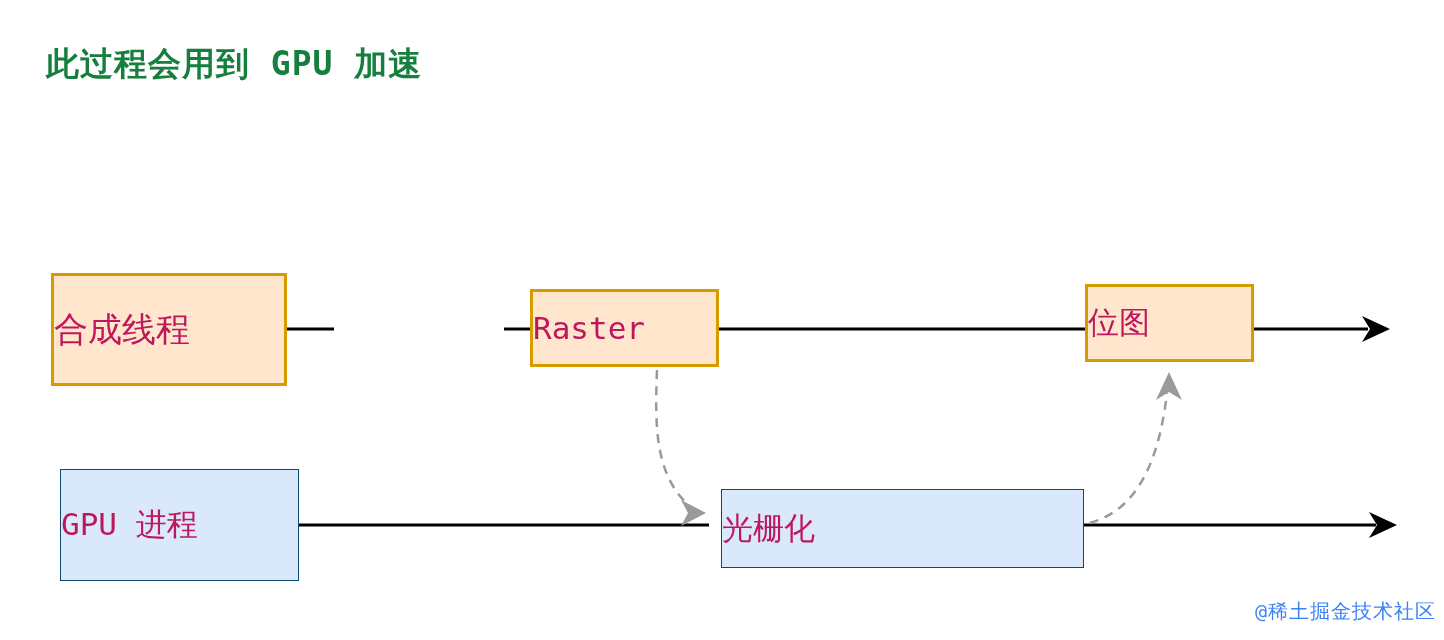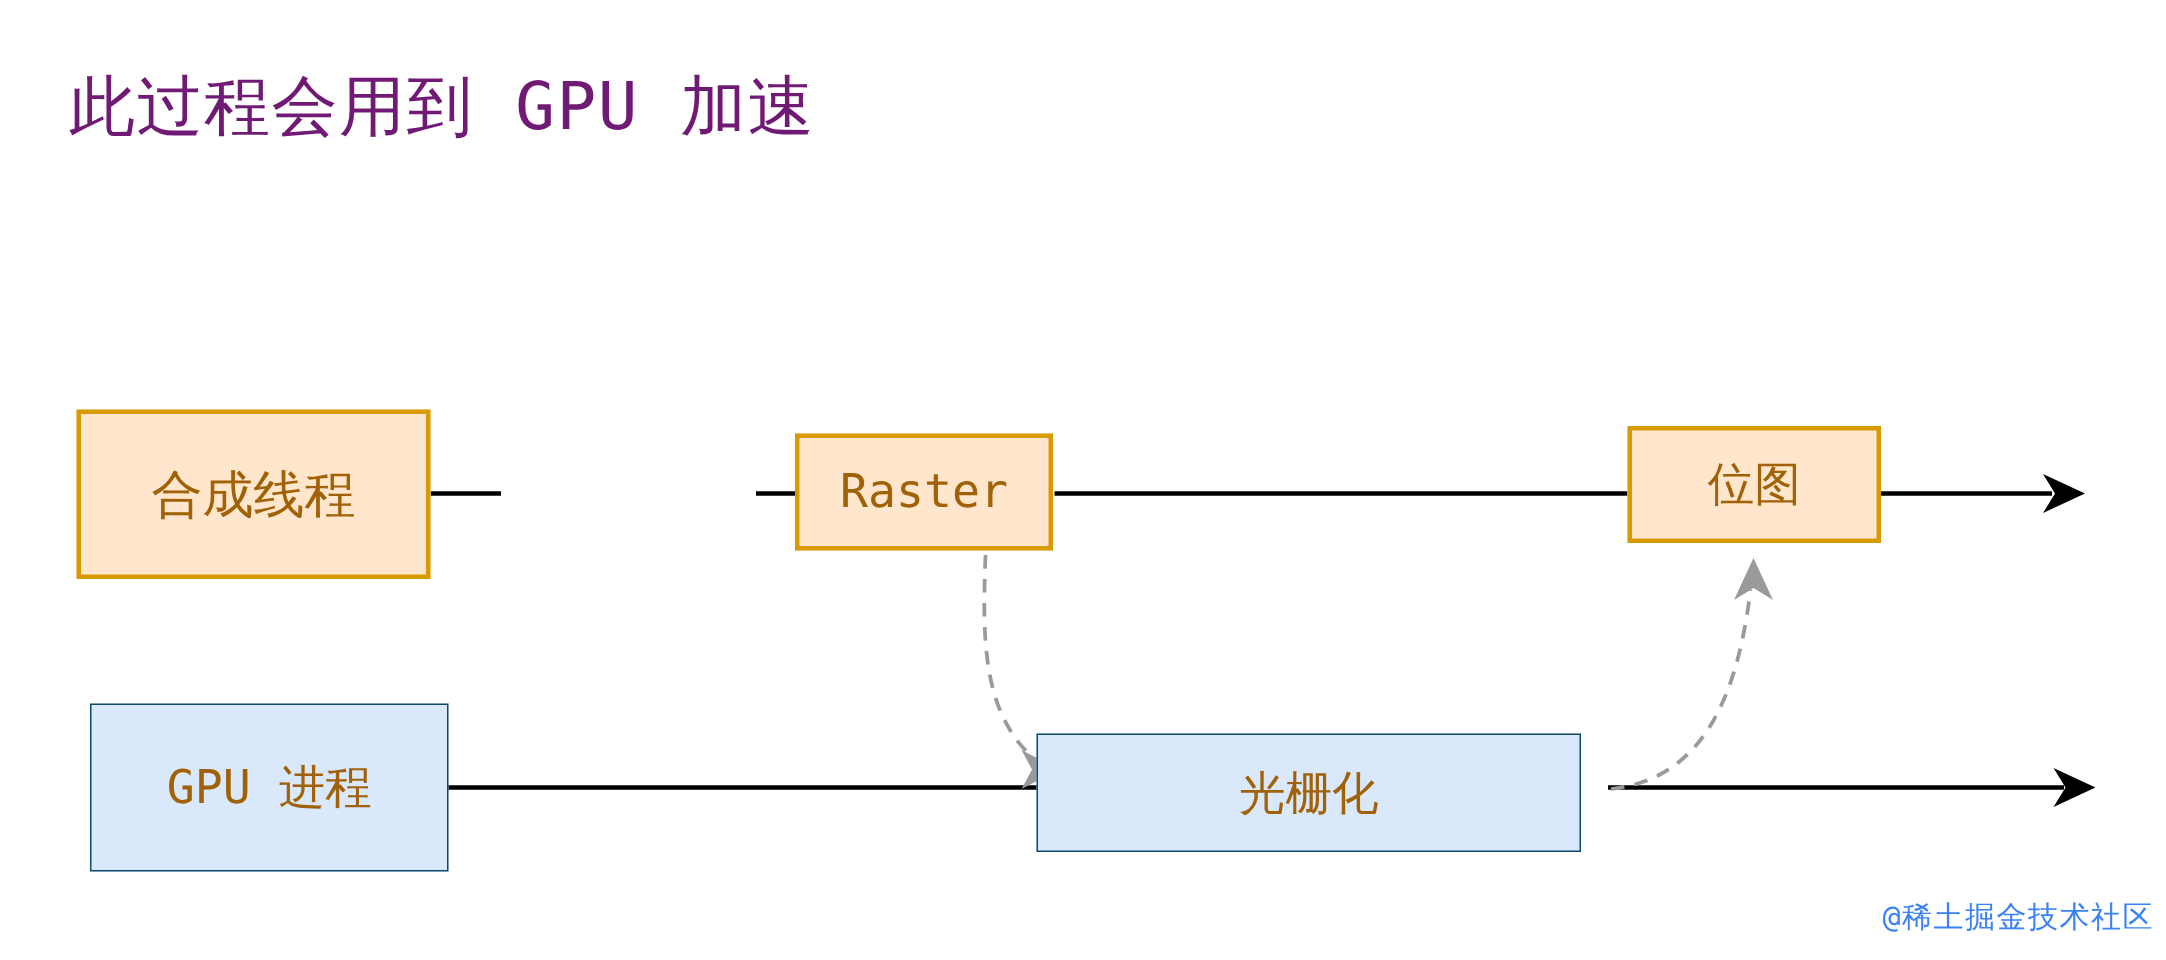--- a/index.html
+++ b/index.html
@@ -8,49 +8,49 @@
     width: 1444px;
     height: 640px;
     background: #ffffff;
     overflow: hidden;
     font-family: "DejaVu Sans Mono", "DejaVu Sans", "Liberation Sans", sans-serif;
   }
   .title {
     position: absolute;
     left: 46px;
     top: 42px;
-    font-size: 44px;
-    font-weight: 400;
+    font-size: 33px;
+    font-weight: 700;
     letter-spacing: 1px;
-    color: #701a75;
+    color: #15803d;
     white-space: nowrap;
   }
   .layer {
     position: absolute;
     left: 0; top: 0;
     width: 1444px; height: 640px;
   }
   .box {
     position: absolute;
     box-sizing: border-box;
     display: flex;
     align-items: center;
-    justify-content: center;
-    color: #a16207;
+    justify-content: flex-start;
+    color: #be185d;
     white-space: nowrap;
   }
   .orange { background: #ffe6cc; border: 3px solid #d79b00; }
   .blue   { background: #dae8fc; border: 1px solid #0c4a6e; margin-left: 12px; }
 
   .node-compositor   { left: 51px;   top: 273px; width: 236px; height: 113px; font-size: 34px; }
   .node-tiles        { left: 334px;  top: 289px; width: 170px; height: 78px;  font-size: 31px; }
-  .node-raster       { left: 530px;  top: 289px; width: 172px; height: 78px;  font-size: 31px; }
+  .node-raster       { left: 530px;  top: 289px; width: 189px; height: 78px;  font-size: 31px; }
   .node-bitmap       { left: 1085px; top: 284px; width: 169px; height: 78px;  font-size: 31px; }
   .node-gpu          { left: 48px;   top: 469px; width: 239px; height: 112px; font-size: 31px; }
-  .node-rasterize    { left: 679px;  top: 489px; width: 363px; height: 79px;  font-size: 31px; }
+  .node-rasterize    { left: 709px;  top: 489px; width: 363px; height: 79px;  font-size: 31px; }
 
   .watermark {
     position: absolute;
     top: 598px;
     right: 8px;
     font-size: 20px;
     color: #3b82f6;
     letter-spacing: 1px;
   }
 </style>

